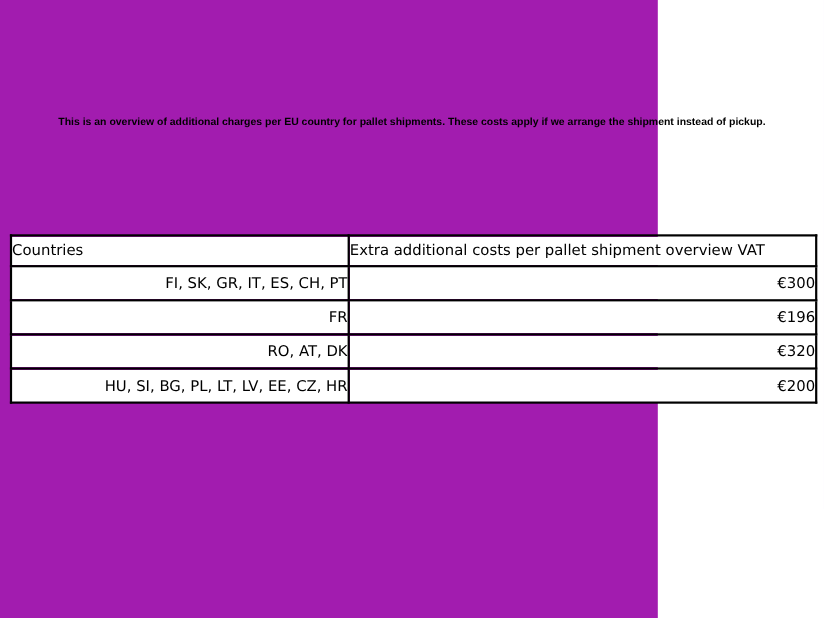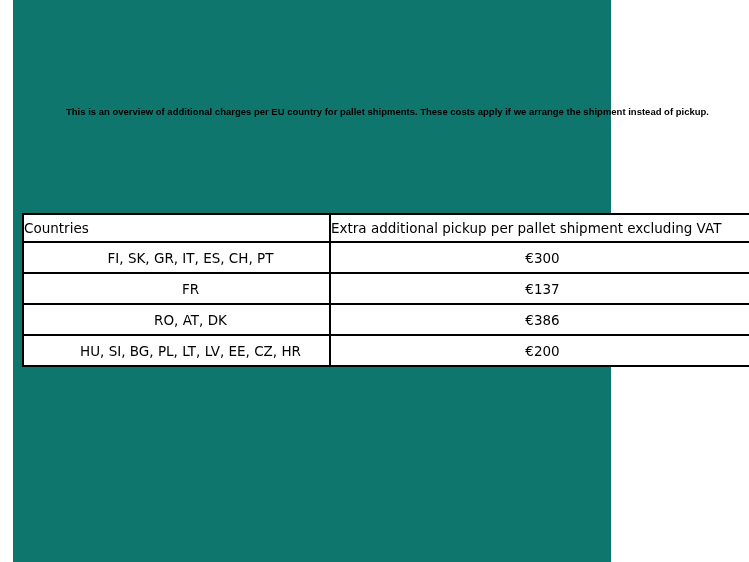--- a/index.html
+++ b/index.html
@@ -3,21 +3,21 @@
 <meta charset="utf-8">
 <style>
   * { margin: 0; padding: 0; box-sizing: border-box; }
   html, body {
     width: 749px; height: 562px;
     background: #ffffff;
     font-family: "DejaVu Sans", sans-serif;
     color: #000000;
     overflow: hidden;
   }
-  .page { position: relative; width: 598px; height: 562px; background: #0f766e; margin-left: 13px; }
+  .page { position: relative; width: 598px; height: 562px; background: #a21caf; }
 
   .intro {
     position: absolute;
     top: 105px; left: 0;
     width: 749px;
     text-align: center;
     font-family: "Liberation Sans", sans-serif;
     font-weight: bold;
     font-size: 9.5px;
     line-height: 14px;
@@ -35,56 +35,56 @@
   }
   table.costs th, table.costs td {
     border: 2px solid #000000;
     font-weight: normal;
     vertical-align: middle;
     background: #ffffff;
     overflow: hidden;
     white-space: nowrap;
   }
   table.costs th { height: 28px; text-align: left; }
-  table.costs td { height: 31px; text-align: center; }
+  table.costs td { height: 31px; text-align: right; }
   col.c-countries { width: 307px; }
   col.c-costs { width: 425px; }
   td.countries-cell { padding-left: 28px; }
   td.cost-cell { }
 </style>
 </head>
 <body>
 
 <div class="page">
 
   <div class="intro">This is an overview of additional charges per EU country for pallet shipments. These costs apply if we arrange the shipment instead of pickup.</div>
 
   <table class="costs">
     <colgroup>
       <col class="c-countries">
       <col class="c-costs">
     </colgroup>
     <thead>
       <tr>
         <th>Countries</th>
-        <th>Extra additional pickup per pallet shipment excluding VAT</th>
+        <th>Extra additional costs per pallet shipment overview VAT</th>
       </tr>
     </thead>
     <tbody>
       <tr>
         <td class="countries-cell">FI, SK, GR, IT, ES, CH, PT</td>
         <td class="cost-cell">€300</td>
       </tr>
       <tr>
         <td class="countries-cell">FR</td>
-        <td class="cost-cell">€137</td>
+        <td class="cost-cell">€196</td>
       </tr>
       <tr>
         <td class="countries-cell">RO, AT, DK</td>
-        <td class="cost-cell">€386</td>
+        <td class="cost-cell">€320</td>
       </tr>
       <tr>
         <td class="countries-cell">HU, SI, BG, PL, LT, LV, EE, CZ, HR</td>
         <td class="cost-cell">€200</td>
       </tr>
     </tbody>
   </table>
 
 </div>
 

